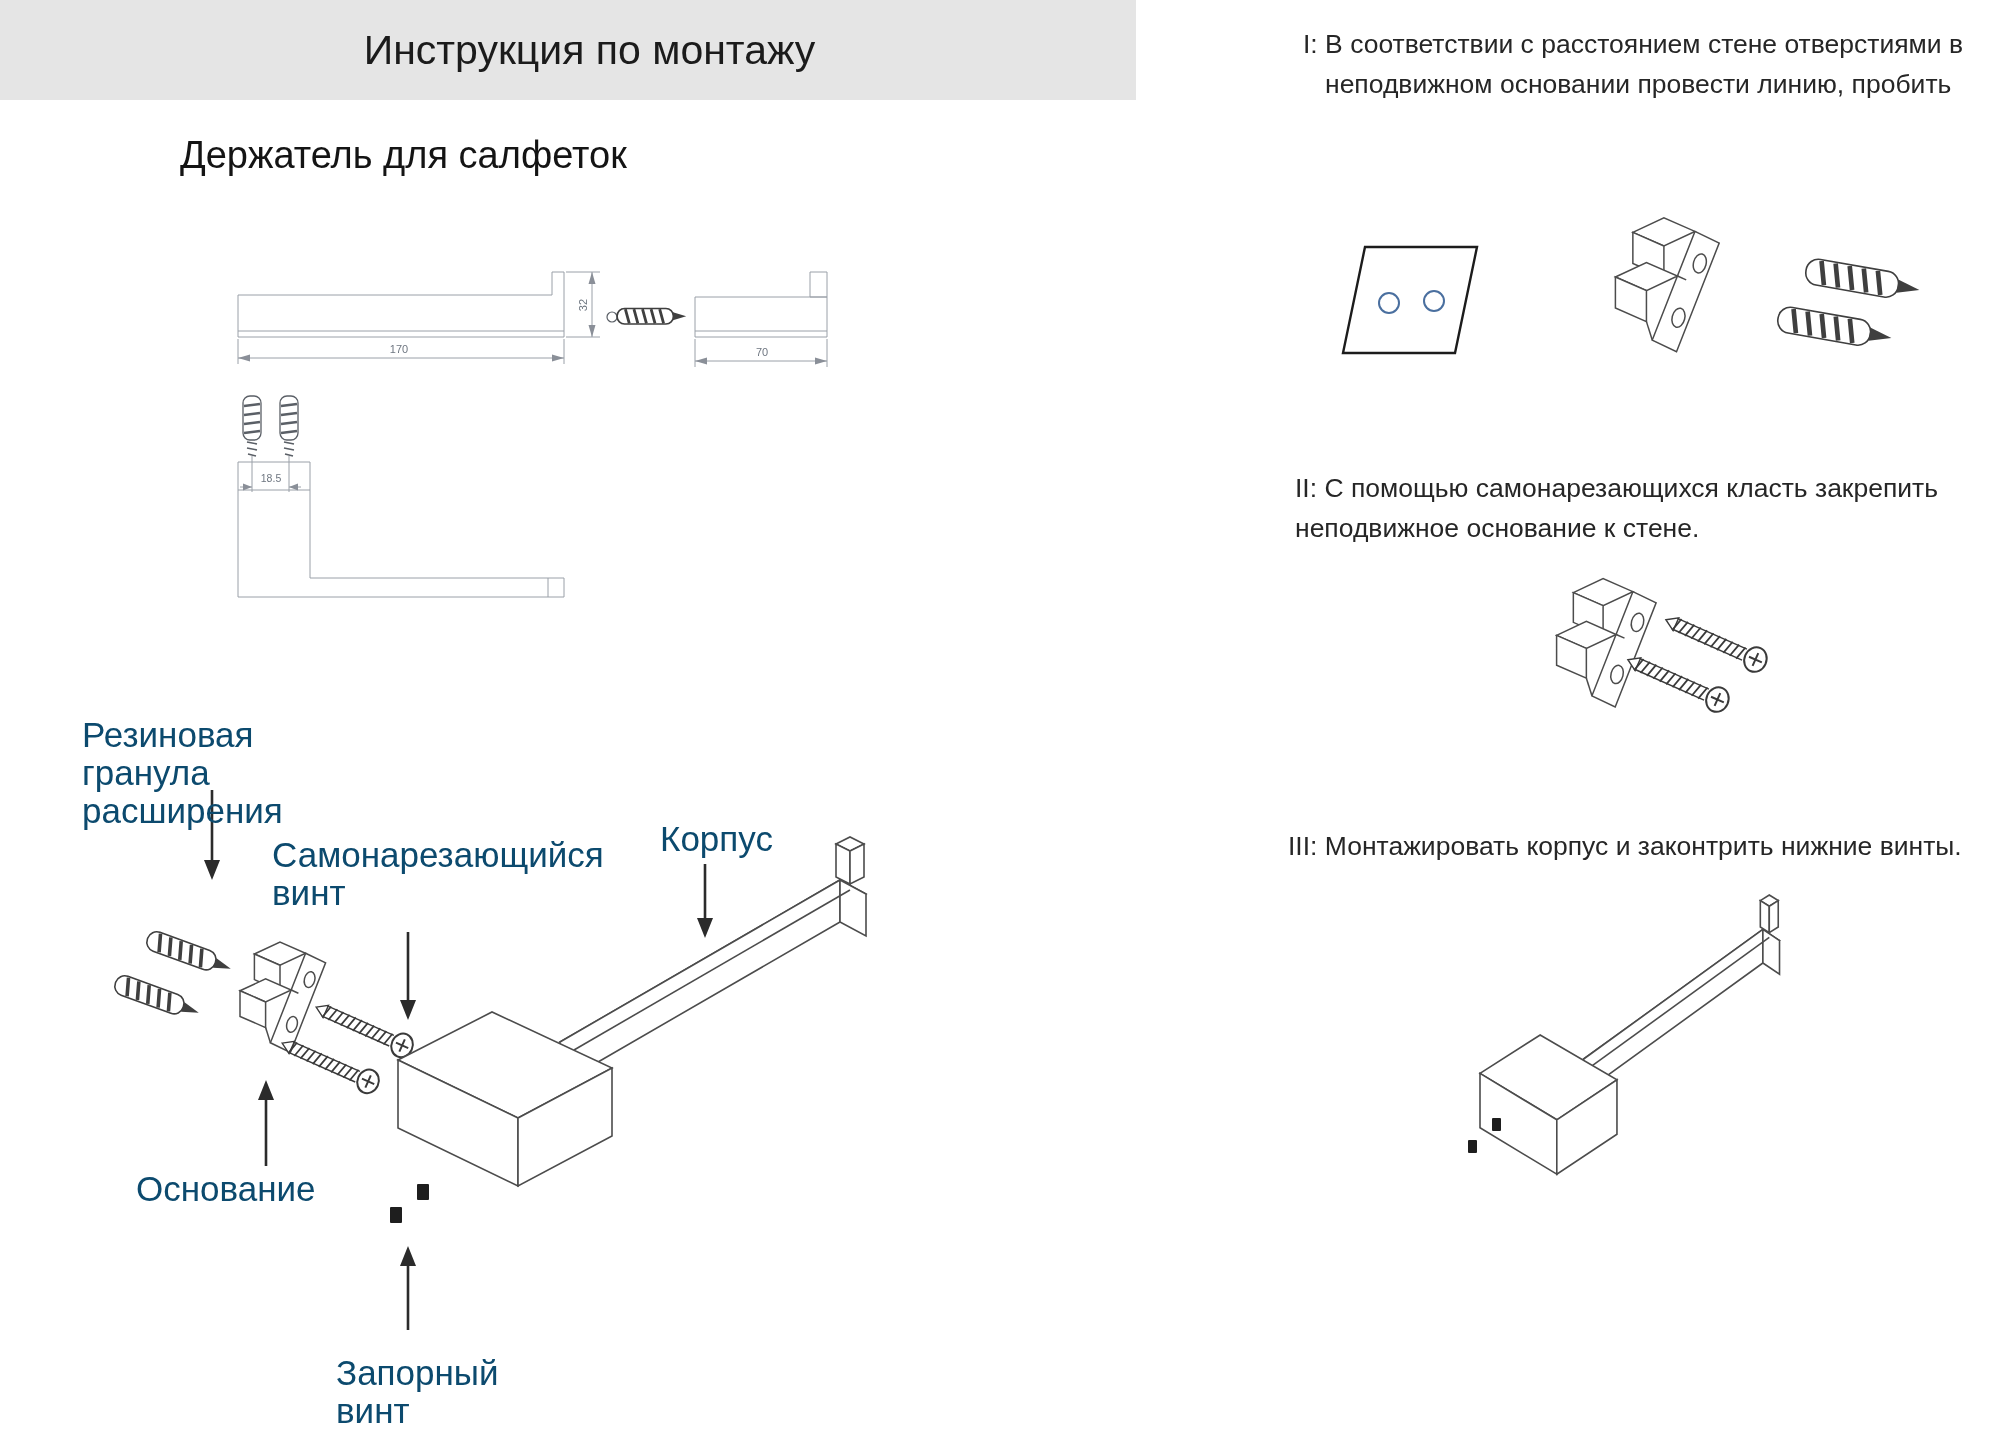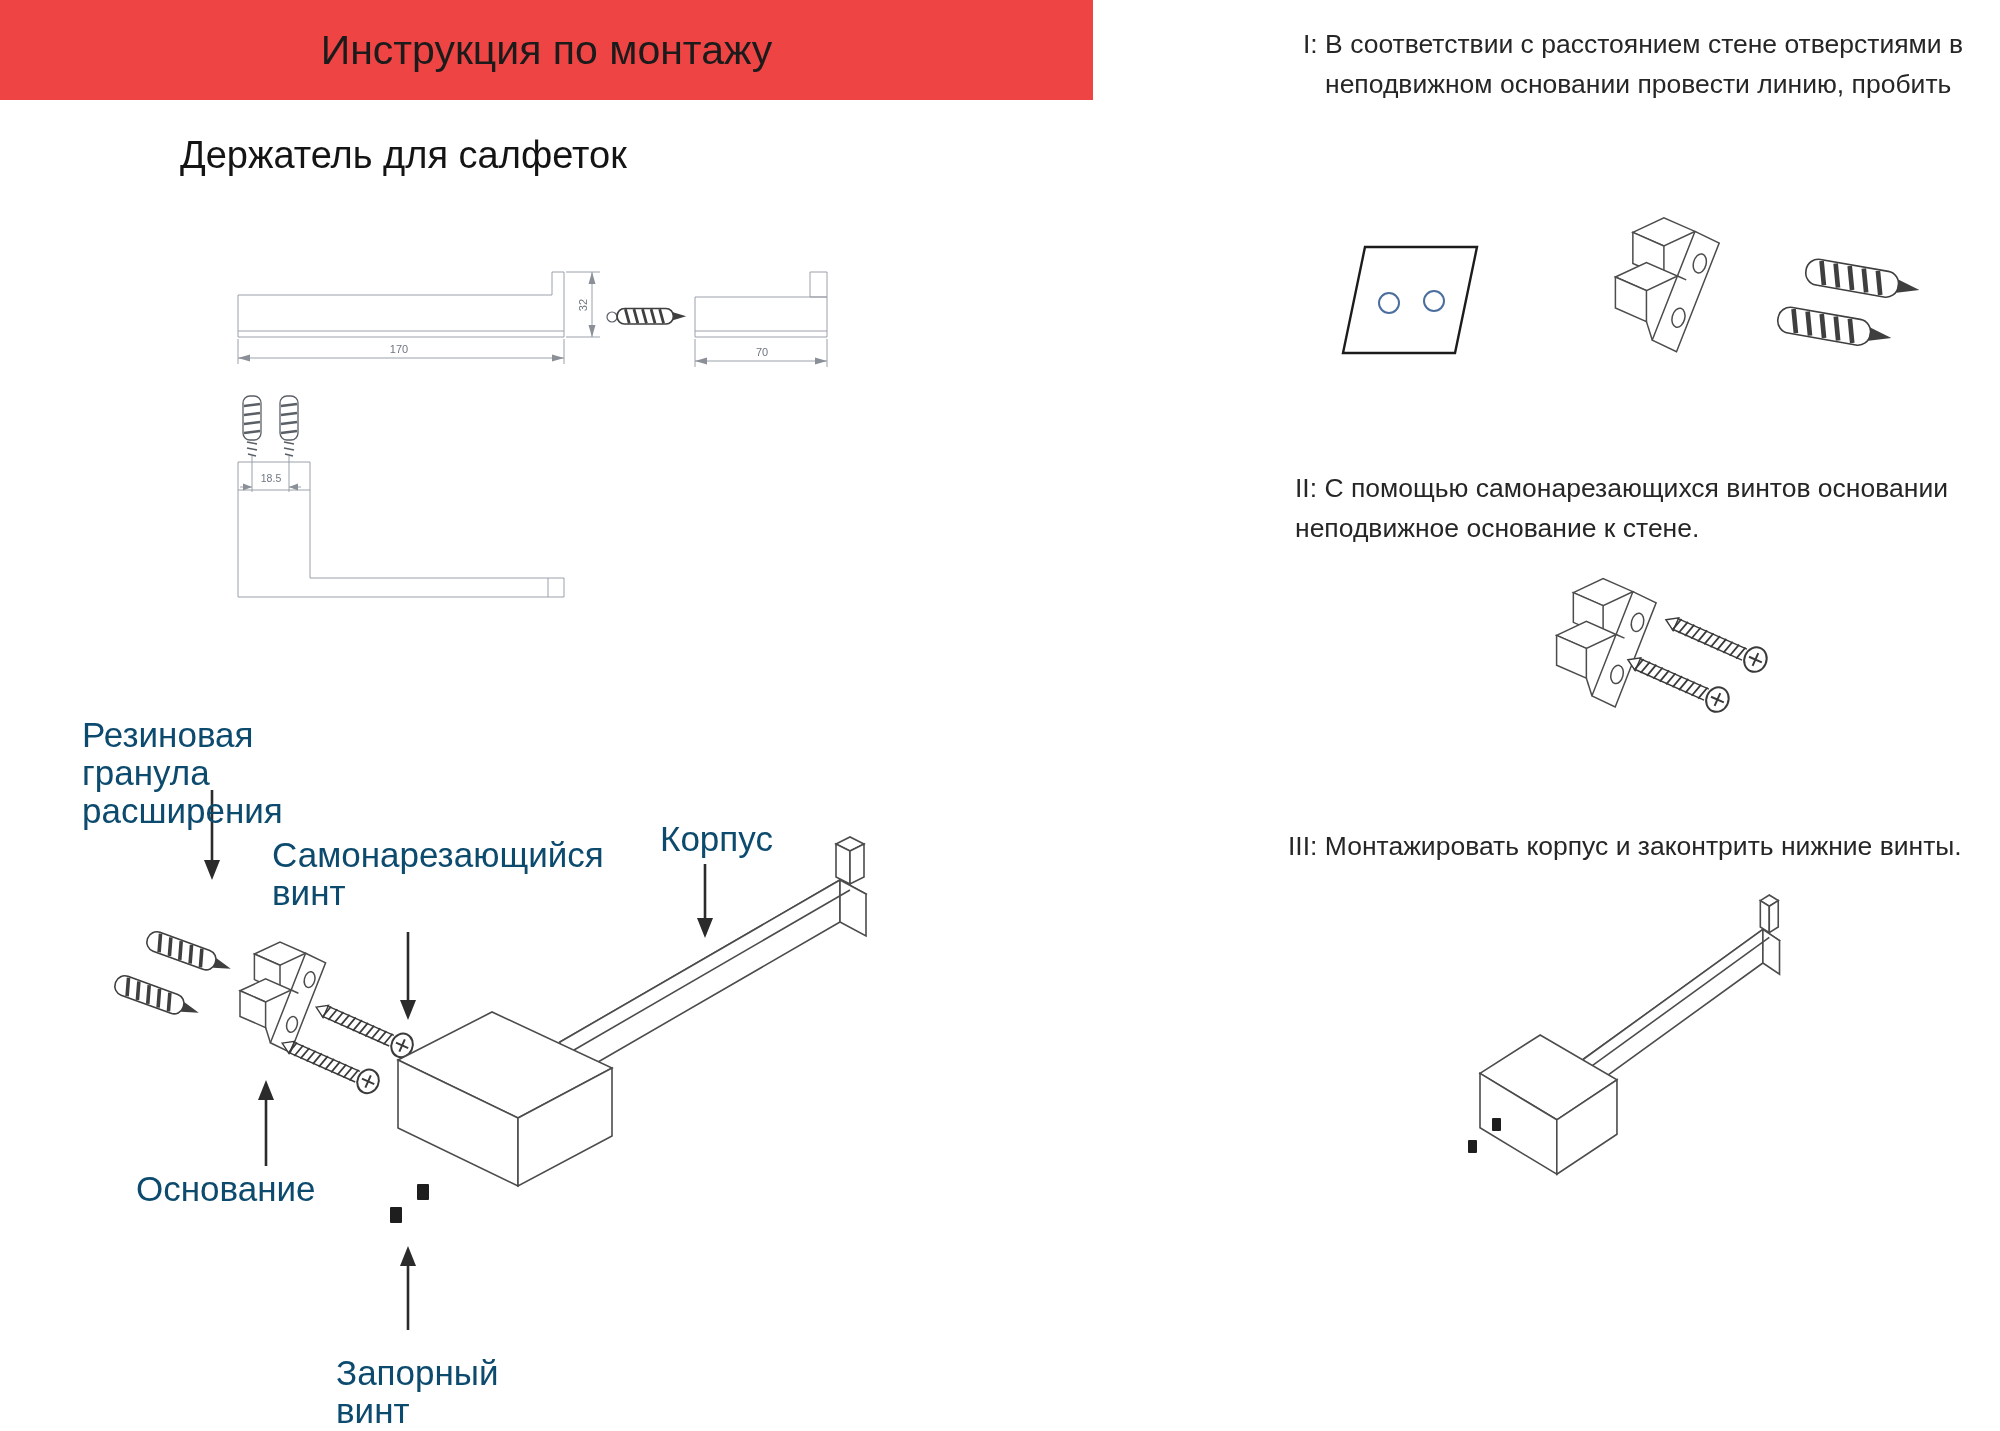--- a/index.html
+++ b/index.html
@@ -2,21 +2,21 @@
 <html><head>
 <meta charset="utf-8">
 <style>
   html,body { margin:0; padding:0; background:#ffffff; }
   .page {
     position:relative; width:2000px; height:1431px; background:#ffffff;
     font-family:"Liberation Sans", sans-serif; overflow:hidden; color:#262626;
   }
   .header-bar {
     position:absolute; left:0; top:0; width:1093px; height:100px;
-    background:#ef4444; display:flex; align-items:center; justify-content:center;
+    background:#e5e5e5; display:flex; align-items:center; justify-content:center;padding-left:43px;
   }
   .doc-title { font-size:41px; color:#1b1b1b; }
   .doc-subtitle {
     position:absolute; left:180px; top:134px; width:720px; text-align:left;
     font-size:38px; color:#141414;
   }
   .part-label { position:absolute; font-size:35px; line-height:38px; color:#0c4a6e; }
   .part-label.center { text-align:left; }
   .step-text { position:absolute; font-size:26.5px; line-height:40px; color:#262626; }
   .step-text div { white-space:nowrap; }
@@ -197,21 +197,21 @@
       </g>
     <g>
         <use href="#sym-anchor" transform="translate(1808,248) rotate(10) scale(1.3)"></use>
       </g>
     <g>
         <use href="#sym-anchor" transform="translate(1780,296) rotate(10) scale(1.3)"></use>
       </g>
   </svg>
 
   <div class="step-text" style="left:1295px;top:468px">
-    <div>II: С помощью самонарезающихся винтов основании</div>
+    <div>II: С помощью самонарезающихся класть закрепить</div>
     <div>неподвижное основание к стене.</div>
   </div>
   <svg class="diagram" style="left:1500px;top:570px" width="440" height="200" viewBox="1500 570 440 200">
     <g>
         <use href="#sym-base" transform="translate(1538,574) scale(0.93)"></use>
       </g>
     <g>
         <use href="#sym-screw" transform="translate(1672,606) rotate(24)"></use>
       </g>
     <g>

